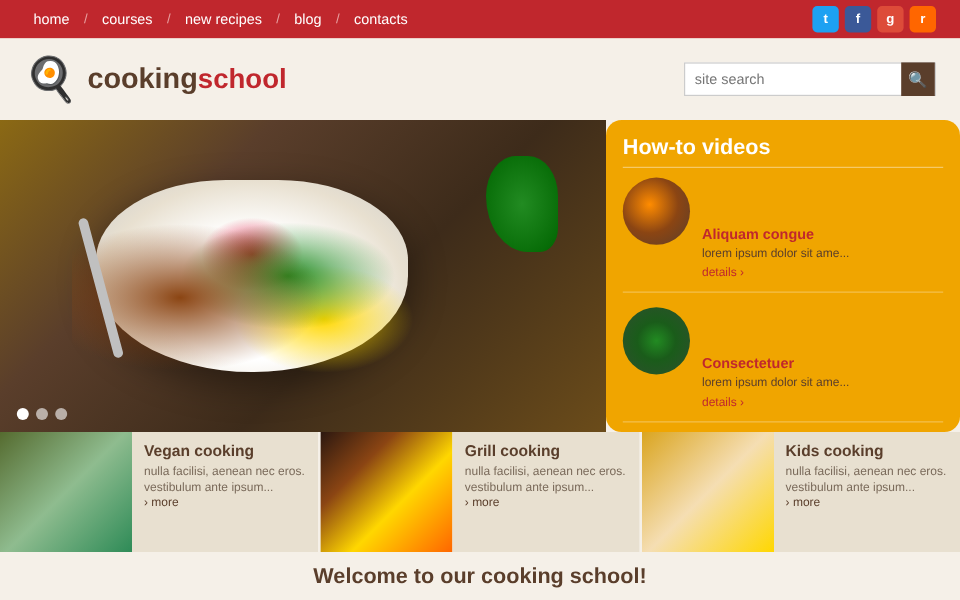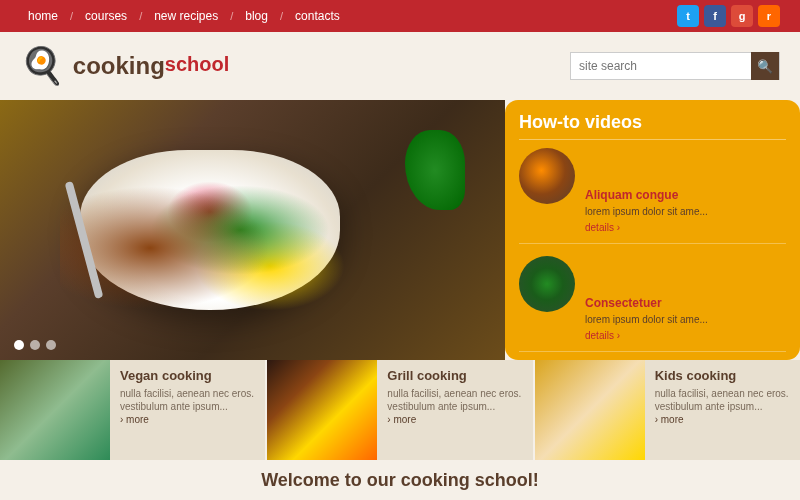--- a/index.html
+++ b/index.html
@@ -74,21 +74,21 @@
       display: flex;
       flex-direction: row;
       line-height: 1.1;
     }
     #logo-cooking {
       font-size: 24px;
       color: #5a3e2b;
       font-weight: bold;
     }
     #logo-school {
-      font-size: 20px;
+      font-size: 23px;
       color: #c0272d;
       font-weight: bold;
     }
     #search-bar {
       display: flex;
       align-items: center;
       border: 1px solid #ccc;
       background: #fff;
       height: 28px;
     }

